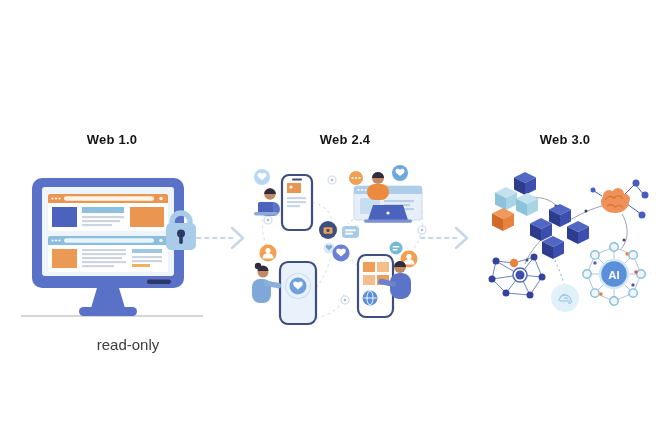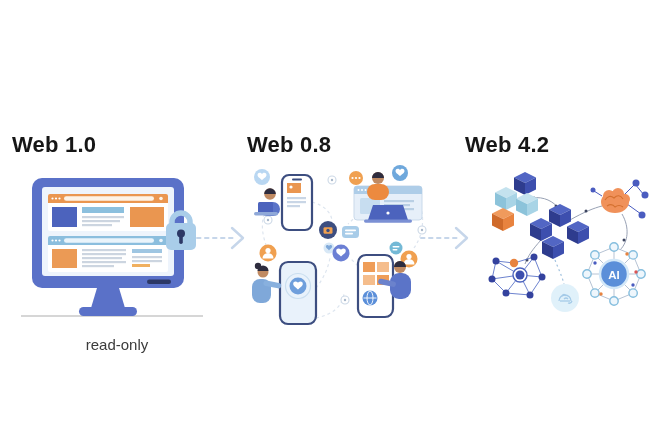--- a/index.html
+++ b/index.html
@@ -3,23 +3,23 @@
 <meta charset="utf-8">
 <style>
   * { margin:0; padding:0; box-sizing:border-box; }
   html,body { width:671px; height:448px; }
   body { background:#ffffff; font-family:"Liberation Sans", sans-serif; overflow:hidden; }
   .canvas { position:relative; width:671px; height:448px; background:#ffffff; }
   .col  { position:absolute; top:126px; height:236px; }
   .col1 { left:12px;  width:200px; }
   .col2 { left:247px; width:196px; }
   .col3 { left:465px; width:200px; }
-  .title { position:absolute; top:6px; left:0; width:100%; text-align:left;
-           font-size:22px; font-weight:700; color:#161616; letter-spacing:.2px; }
-  .caption { position:absolute; top:210px; left:5px; width:100%; text-align:center;
+  .title { position:absolute; top:6px; left:0; width:100%; text-align:center;
+           font-size:13px; font-weight:700; color:#161616; letter-spacing:.2px; }
+  .caption { position:absolute; top:210px; left:16px; width:100%; text-align:center;
              font-size:15px; font-weight:400; color:#3c3c3c; }
   .illo { position:absolute; left:50%; transform:translateX(-50%); }
   .illo1 { top:38px; }
   .illo2 { top:32px; }
   .illo3 { top:32px; }
   .arrow { position:absolute; top:220px; width:54px; height:36px; }
   .arrow1 { left:195px; }
   .arrow2 { left:419px; }
 </style>
 </head>
@@ -85,21 +85,21 @@
   </section>
 
   <div class="arrow arrow1">
     <svg width="54" height="36" viewBox="0 0 54 36">
       <line x1="2" y1="18" x2="38" y2="18" stroke="#c6d6ea" stroke-width="2" stroke-dasharray="3.5 4.5" stroke-linecap="round"></line>
       <path d="M37,8 L48,18 L37,28" fill="none" stroke="#c6d6ea" stroke-width="2.4" stroke-linecap="round" stroke-linejoin="round"></path>
     </svg>
   </div>
 
   <section class="col col2">
-    <h2 class="title">Web 0.8</h2>
+    <h2 class="title">Web 2.4</h2>
 
     <svg class="illo illo2" width="190" height="172" viewBox="0 0 190 172">
       <defs>
         <path id="hrt" d="M0,2.4 C-1,1 -3.2,0.2 -3.2,-1.4 C-3.2,-2.8 -1.6,-3.4 -0.5,-2.6 L0,-2.2 L0.5,-2.6 C1.6,-3.4 3.2,-2.8 3.2,-1.4 C3.2,0.2 1,1 0,2.4 Z"></path>
       </defs>
 
       <g fill="none" stroke="#dde5ef" stroke-width="1.2" stroke-dasharray="3 3">
         <path d="M62,44 C76,48 82,56 82,64"></path>
         <path d="M122,46 C112,54 104,60 98,66"></path>
         <path d="M66,130 C74,120 78,110 80,100"></path>
@@ -261,21 +261,21 @@
   </section>
 
   <div class="arrow arrow2">
     <svg width="54" height="36" viewBox="0 0 54 36">
       <line x1="2" y1="18" x2="38" y2="18" stroke="#c6d6ea" stroke-width="2" stroke-dasharray="3.5 4.5" stroke-linecap="round"></line>
       <path d="M37,8 L48,18 L37,28" fill="none" stroke="#c6d6ea" stroke-width="2.4" stroke-linecap="round" stroke-linejoin="round"></path>
     </svg>
   </div>
 
   <section class="col col3">
-    <h2 class="title">Web 4.2</h2>
+    <h2 class="title">Web 3.0</h2>
 
     <svg class="illo illo3" width="190" height="172" viewBox="0 0 190 172">
       <defs>
         <g id="cube-dark">
           <polygon points="0,-11 11,-5.5 0,0 -11,-5.5" fill="#5266c4"></polygon>
           <polygon points="-11,-5.5 0,0 0,12 -11,6.5" fill="#2e3c8e"></polygon>
           <polygon points="11,-5.5 0,0 0,12 11,6.5" fill="#3d4fae"></polygon>
         </g>
         <g id="cube-light">
           <polygon points="0,-11 11,-5.5 0,0 -11,-5.5" fill="#c4e2ee"></polygon>

